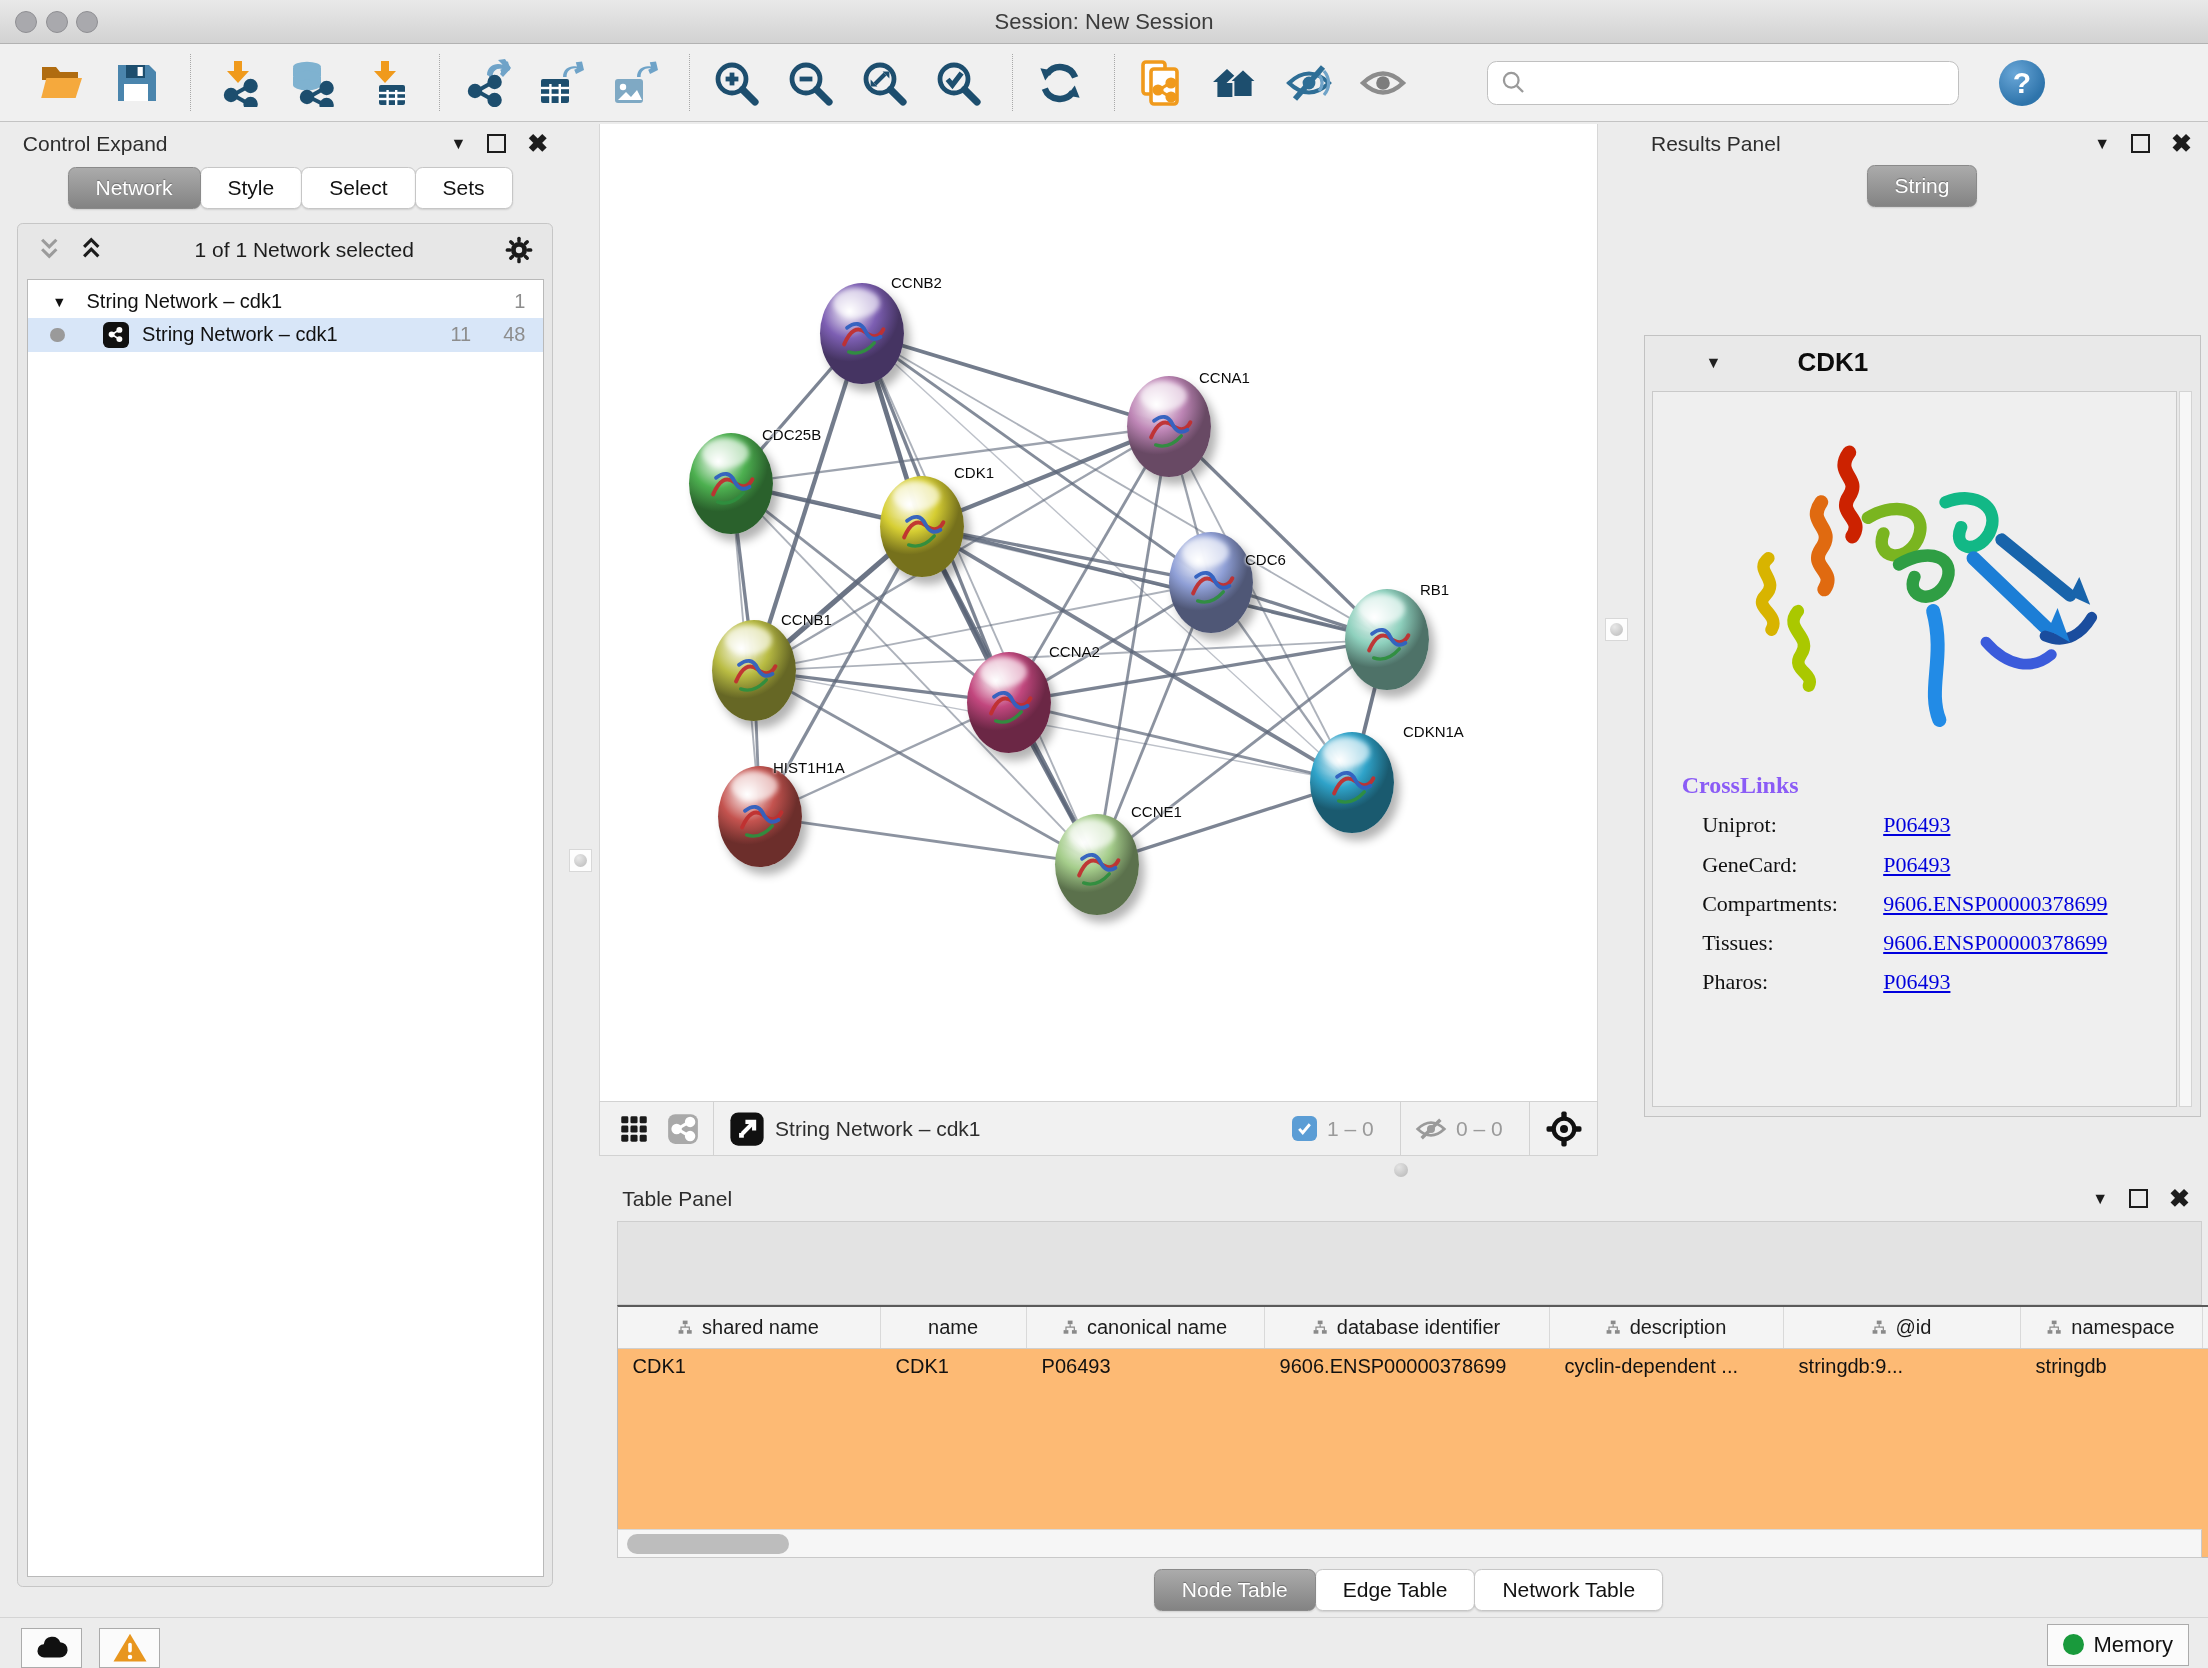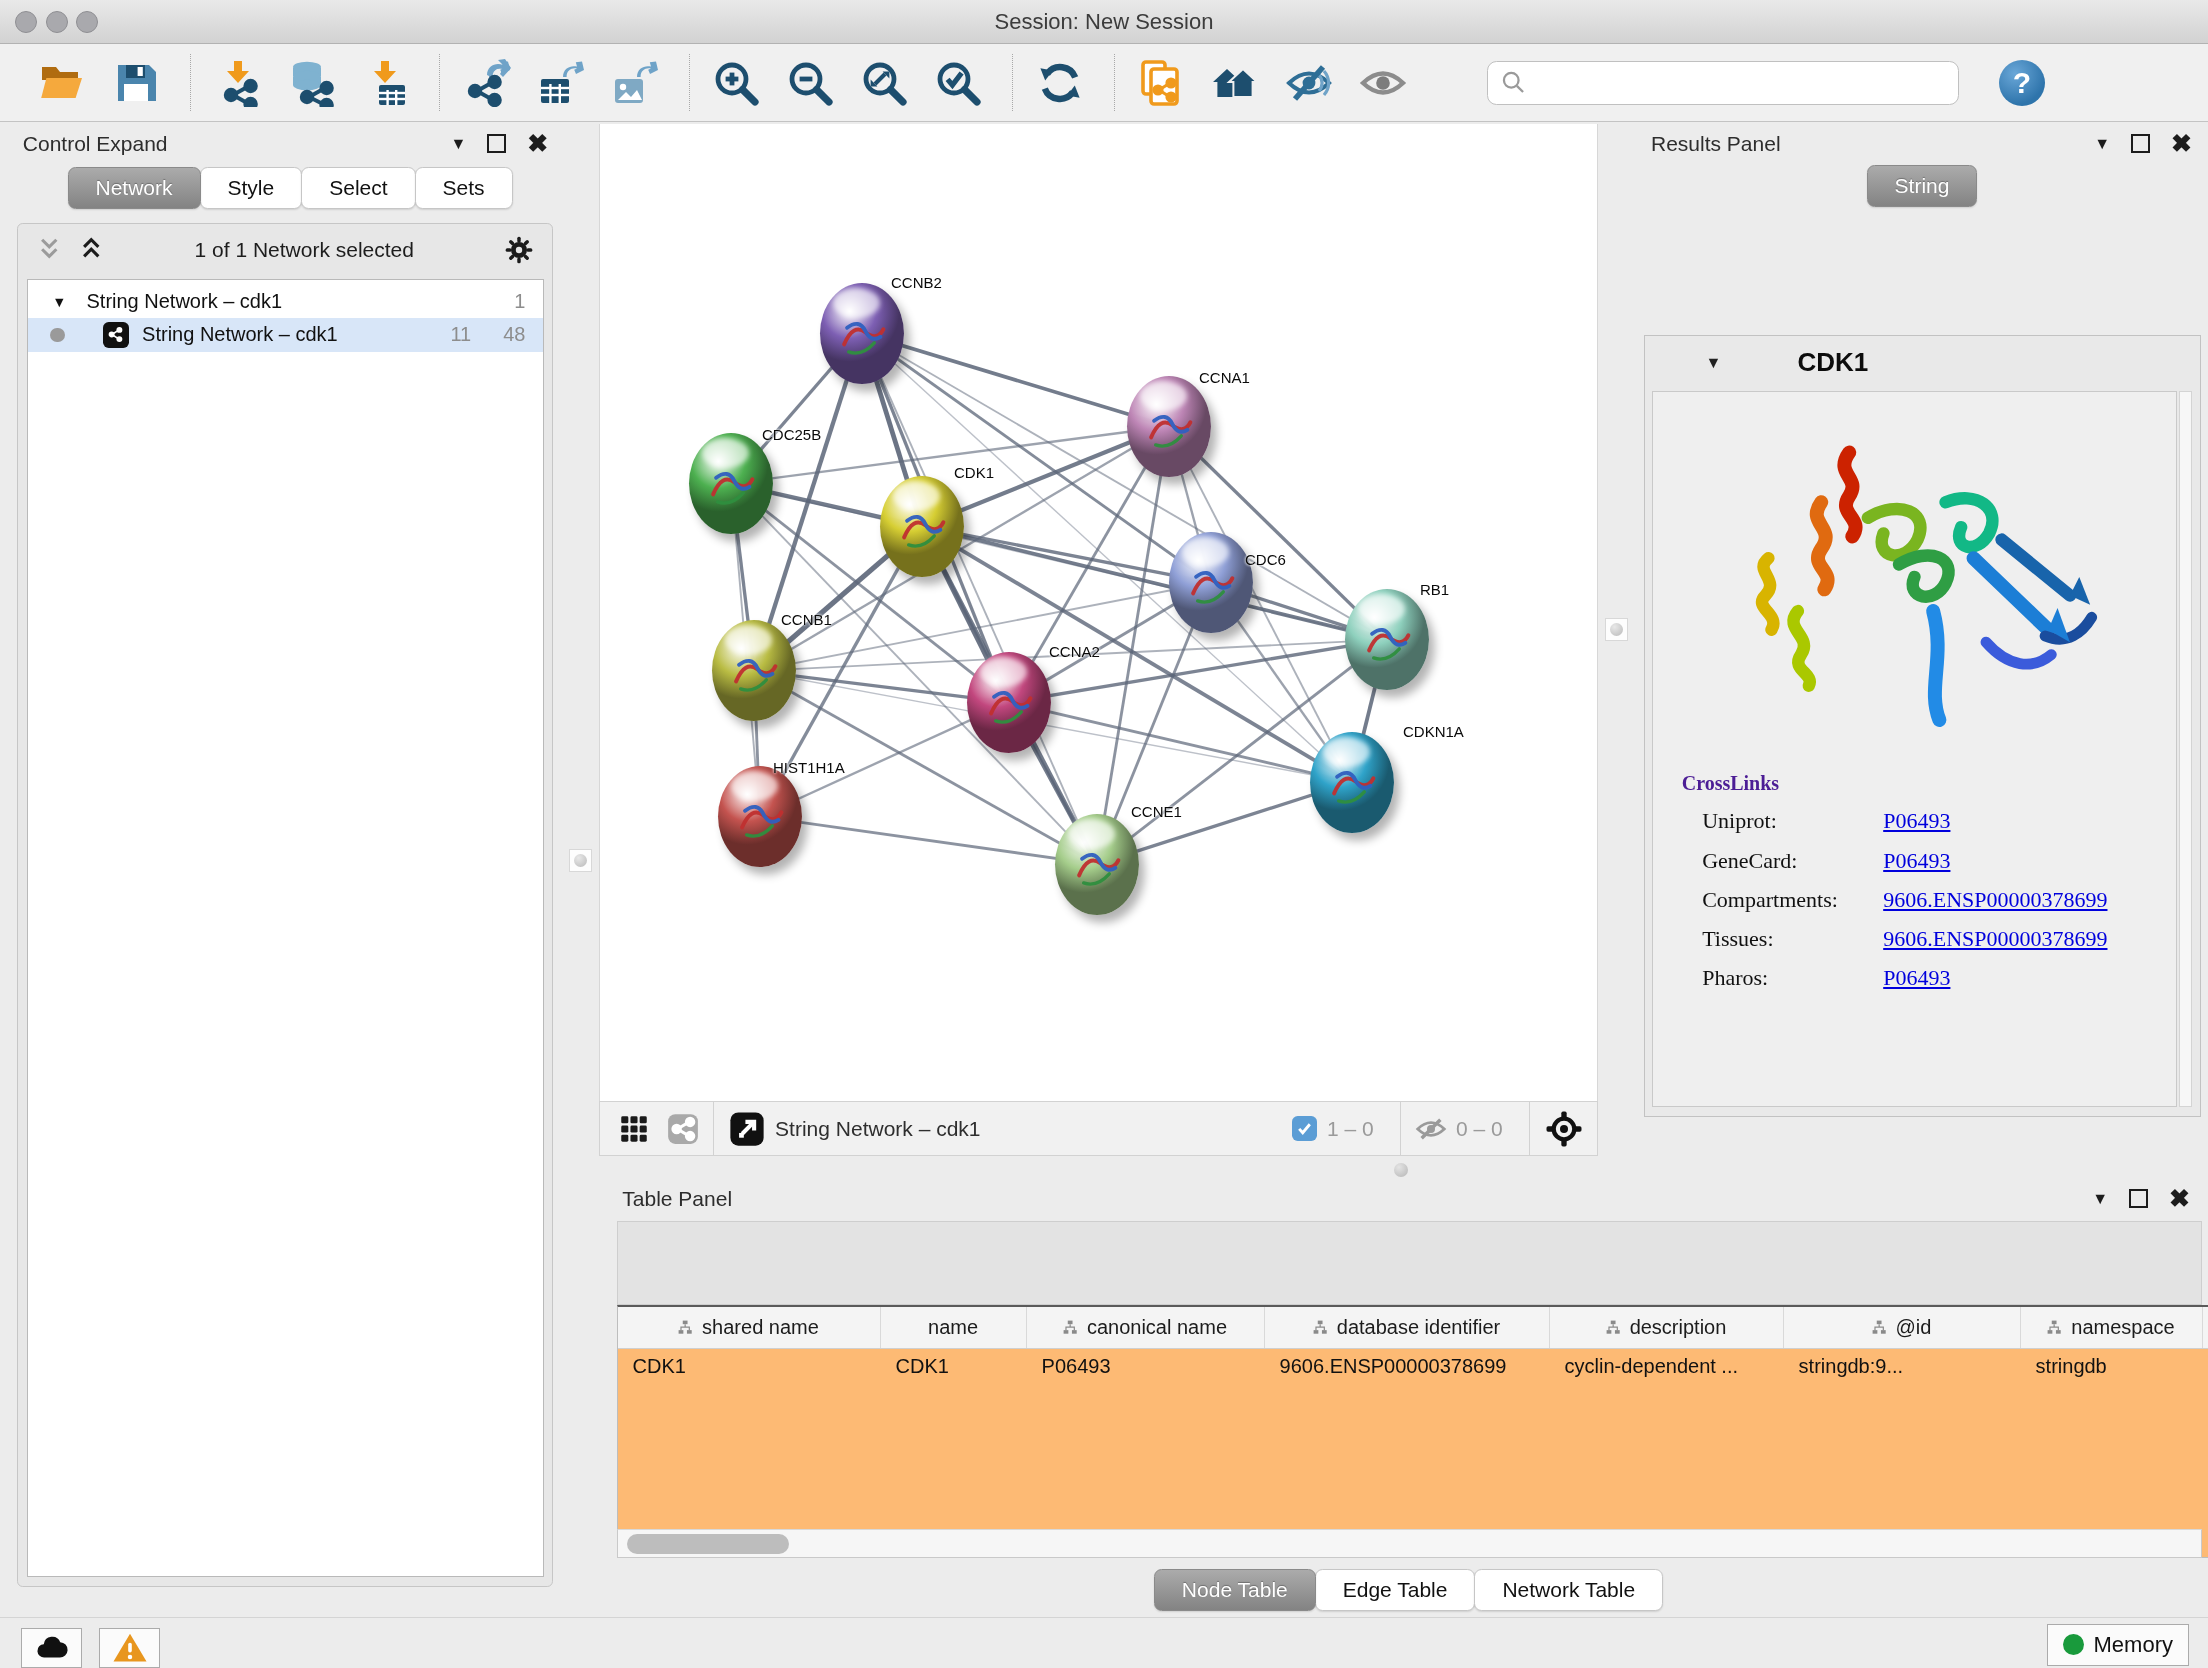--- a/index.html
+++ b/index.html
@@ -110,22 +110,22 @@
     background:#e9e9e9; border:1.9px solid #c2c2c2; }
   .rp-entry-head { height:53px; display:flex; align-items:center; }
   .rp-entry-caret { margin-left:61px; font-size:16px; }
   .rp-entry-name { margin-left:76px; font-size:26px; font-weight:bold; color:#0c0c0c; }
   .rp-entry-body { position:absolute; left:7.6px; right:23px; top:55px; bottom:9.5px;
     background:#efefef; border:1px solid #c9c9c9; }
   .rp-scroll { position:absolute; right:7.6px; top:55px; bottom:9.5px; width:13.3px;
     background:#f7f7f7; border:1px solid #d4d4d4; }
   .rp-desc { font-size:21px; color:#111; padding:15px 0 0 25px; }
   .rp-protein { display:block; margin:17px auto 0 auto; }
-  .xl-title { font-family:"Liberation Serif",serif; font-weight:bold; font-size:20px;
-    color:#4c1d95; margin:21px 0 3.8px 28.5px; }
+  .xl-title { font-family:"Liberation Serif",serif; font-weight:bold; font-size:24px;
+    color:#8b5cf6; margin:21px 0 3.8px 28.5px; }
   .xl-row { display:flex; font-family:"Liberation Serif",serif; font-size:22px; margin:13.3px 0 0 49px; }
   .xl-label { width:181px; color:#111; }
   .xl-value { color:#0000dd; text-decoration:underline; }
 
   
   .table-panel { position:absolute; left:609px; top:1181px; width:1600px; height:436px; }
   .tp-head { display:flex; justify-content:space-between; align-items:center; padding:5.7px 19px 0 13.3px; }
   .tp-toolbar { position:absolute; left:7.6px; top:40px; width:1585px; height:84px;
     background:#e3e3e3; border:1px solid #cecece; display:flex; align-items:center;
     padding-left:28.5px; gap:42px;flex-direction:column; }

